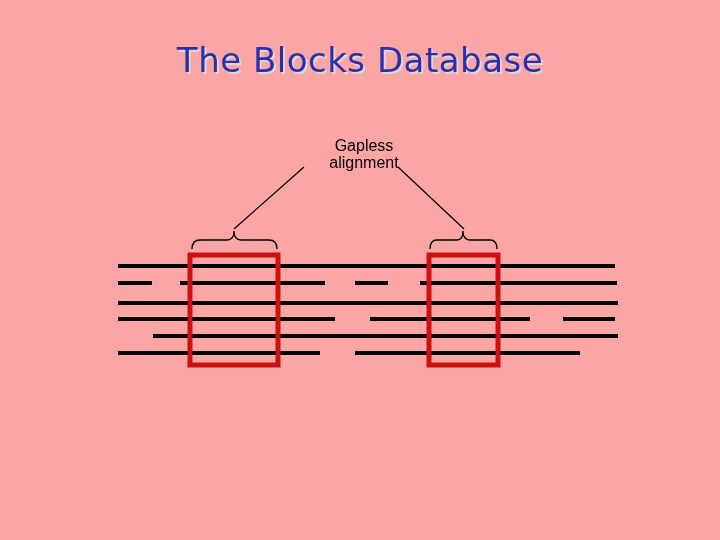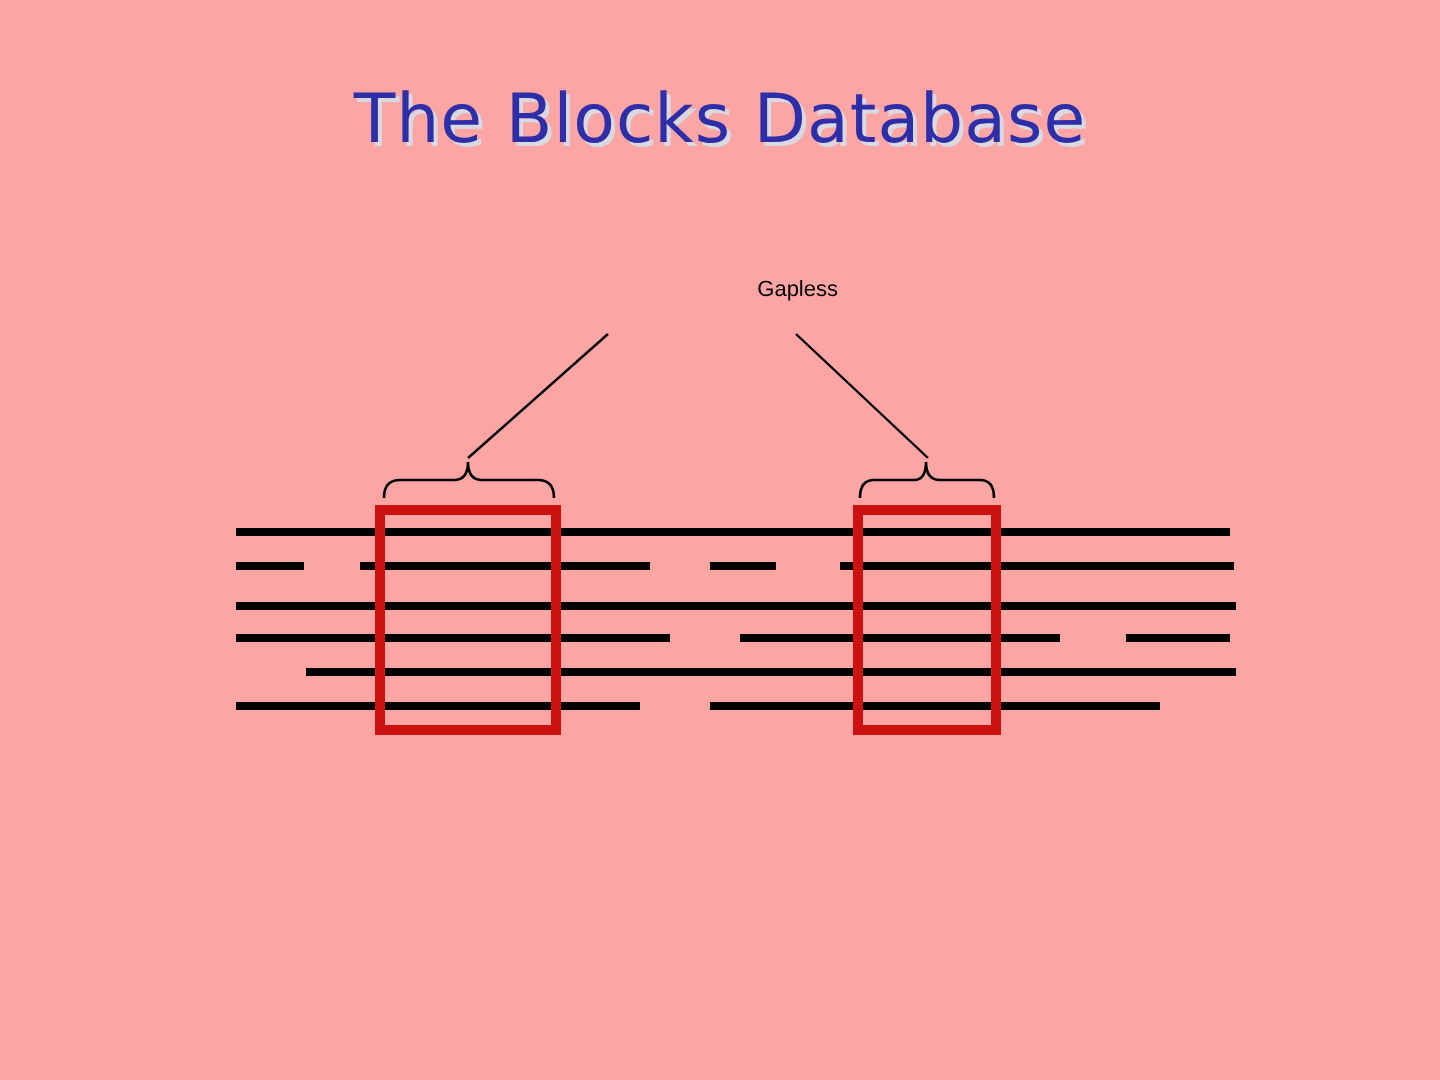--- a/index.html
+++ b/index.html
@@ -28,40 +28,41 @@
     color: #2E2EA8;
     text-shadow: 2px 2px 0 #d9d9e2;
     white-space: pre;
   }
   #callout-label {
     position: absolute;
     left: 309px;
     top: 137px;
     width: 110px;
     font-family: "Liberation Sans", sans-serif;
-    font-size: 11px;
+    font-size: 16px;
     line-height: 17px;
     color: #000000;
-    text-align: right;
+    text-align: center;
   }
   #diagram-svg {
     position: absolute;
     left: 0;
     top: 0;
   }
 </style>
 </head>
 <body>
 
 <div id="slide">
 
   <div id="title">The Blocks Database</div>
 
   <div id="callout-label">
     <div>Gapless</div>
+    <div>alignment</div>
   </div>
 
   <svg id="diagram-svg" width="720" height="540" viewBox="0 0 720 540">
 
     <g>
       <line x1="304" y1="167" x2="234" y2="229" stroke="#000000" stroke-width="1.2"></line>
       <line x1="398" y1="167" x2="464" y2="229" stroke="#000000" stroke-width="1.2"></line>
     </g>
 
     <g fill="none" stroke="#000000" stroke-width="1.3">

